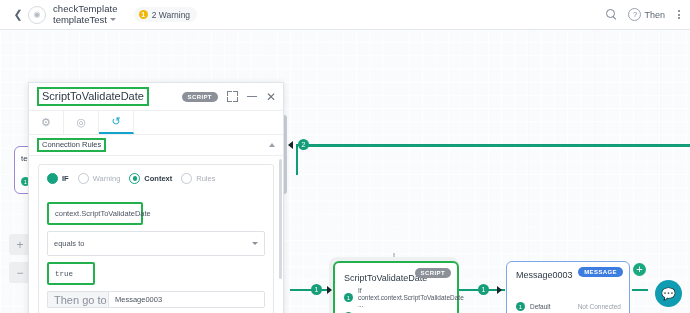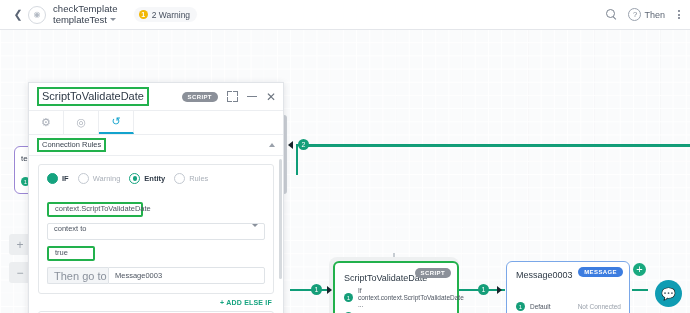--- a/index.html
+++ b/index.html
@@ -258,28 +258,28 @@
     border: 1.3px solid #c3c9d1; background: #fff;
     display: flex; align-items: center; justify-content: center; flex: none;
   }
   .rdot.filled { background: #15a37f; border-color: #15a37f; }
   .rdot.sel { border-color: #15a37f; }
   .rdot.sel::after { content: ""; width: 4.5px; height: 4.5px; border-radius: 50%; background: #15a37f; }
   .r-on { color: #2f3a47; font-weight: bold; }
   .r-off { color: #aab0b9; }
 
   .fld {
-    height: 15px; border: 1px solid #dfe3e7; border-radius: 2px;
-    display: flex; align-items: flex-start; padding: 0 6px;
+    height: 23px; border: 1px solid #dfe3e7; border-radius: 2px;
+    display: flex; align-items: center; padding: 0 6px;
     font-size: 7.5px; color: #4d5561; margin-bottom: 6px; background: #fff;
   }
   .fld.hl {
     border: 2px solid #22b14c; width: 96px; box-sizing: border-box;
   }
-  .fld.hl.short { width: 48px; }
+  .fld.hl.short { width: 48px; font-family: Liberation Mono, monospace; }
   .fld .sel-caret {
     margin-left: auto; width: 0; height: 0;
     border-left: 3px solid transparent; border-right: 3px solid transparent;
     border-top: 3.5px solid #8a919c;
   }
   .thengo { display: flex; align-items: stretch; margin-bottom: 0; }
   .thengo .lbl {
     width: 54px; background: #f3f5f7; border: 1px solid #dfe3e7; border-right: 0;
     border-radius: 2px 0 0 2px;
     font-size: 11px; color: #8a919c;
@@ -451,34 +451,34 @@
             <label class="radio">
               <span class="rdot filled"></span>
               <span class="r-on">IF</span>
             </label>
             <label class="radio">
               <span class="rdot"></span>
               <span class="r-off">Warning</span>
             </label>
             <label class="radio">
               <span class="rdot sel"></span>
-              <span class="r-on">Entity</span>
+              <span class="r-on">Context</span>
             </label>
             <label class="radio">
               <span class="rdot"></span>
               <span class="r-off">Rules</span>
             </label>
           </div>
 
           <div class="fld hl">
             <span>context.ScriptToValidateDate</span>
           </div>
 
           <div class="fld">
-            <span>context to</span>
+            <span>equals to</span>
             <span class="sel-caret"></span>
           </div>
 
           <div class="fld hl short">
             <span>true</span>
           </div>
 
           <div class="thengo">
             <div class="lbl">Then go to</div>
             <div class="val">

